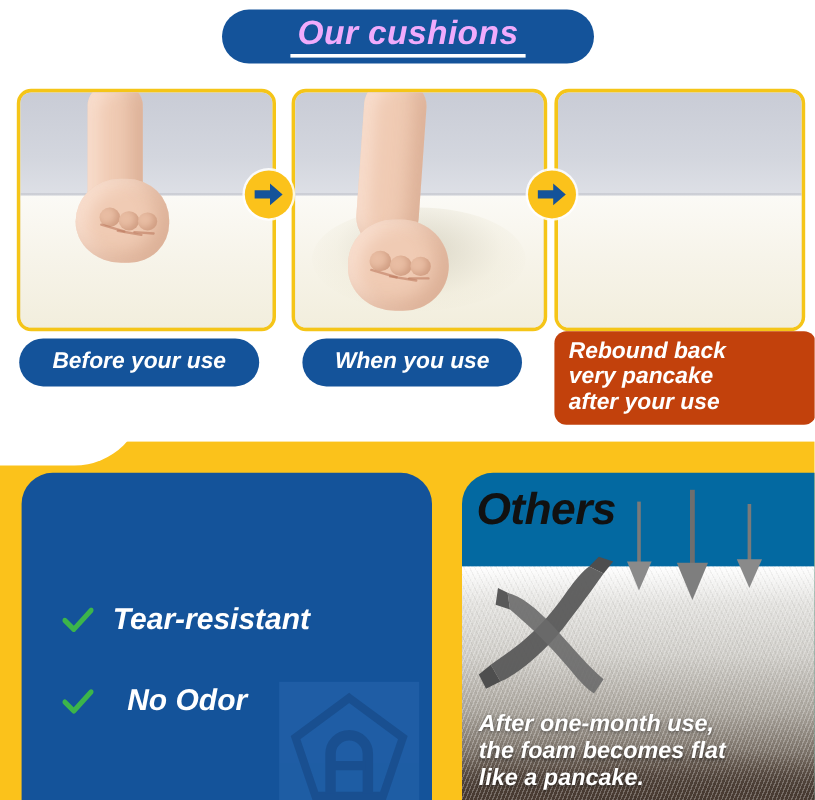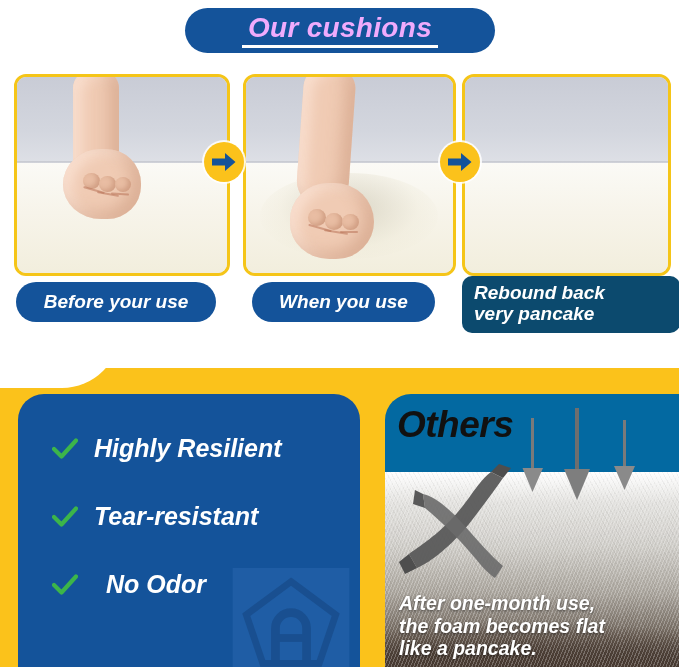--- a/index.html
+++ b/index.html
@@ -50,21 +50,21 @@
     box-shadow:0 0 0 2px rgba(255,255,255,.85);
   }
 
   
   .cap-pill{
     position:absolute;background:#14539A;border-radius:22px;
     display:flex;align-items:center;justify-content:center;
     color:#fff;font-style:italic;font-weight:bold;font-size:19px;white-space:nowrap;
   }
   .cap-block{
-    position:absolute;background:#0c4a6e;border-radius:10px;
+    position:absolute;background:#c2410c;border-radius:10px;
     color:#fff;font-style:italic;font-weight:bold;font-size:19px;
     padding:6px 10px 8px 12px;line-height:1.12;
   }
   .cap-block div{white-space:nowrap;}
 
   
   .yellow-band{position:absolute;left:0;top:368px;width:679px;height:299px;background:#FBC21B;}
   .yellow-notch{
     position:absolute;left:0;top:330px;width:120px;height:58px;background:#ffffff;
     border-bottom-right-radius:60px;
@@ -167,33 +167,28 @@
     <span>When you use</span>
   </div>
 
   <div class="cap-pill" style="left:16px;top:282px;width:200px;height:40px;">
     <span>Before your use</span>
   </div>
 
   <div class="cap-block" style="left:462px;top:276px;width:196px;">
     <div>Rebound back</div>
     <div>very  pancake</div>
+    <div>after your use</div>
   </div>
 
   <div class="yellow-band"></div>
   <div class="yellow-notch"></div>
 
   <div class="blue-panel">
 
-    <div class="feat" style="top:40px;">
-      <svg width="26" height="22" viewBox="0 0 26 22">
-        <path d="M2 11 L9.5 18.5 L24 2.5" fill="none" stroke="#3CB54A" stroke-width="4.2" stroke-linecap="round" stroke-linejoin="round"></path>
-      </svg>
-      <span class="flabel">Highly Resilient</span>
-    </div>
 
     <div class="feat" style="top:108px;">
       <svg width="26" height="22" viewBox="0 0 26 22">
         <path d="M2 11 L9.5 18.5 L24 2.5" fill="none" stroke="#3CB54A" stroke-width="4.2" stroke-linecap="round" stroke-linejoin="round"></path>
       </svg>
       <span class="flabel">Tear-resistant</span>
     </div>
 
     <div class="feat" style="top:176px;gap:28px;">
       <svg width="26" height="22" viewBox="0 0 26 22">

